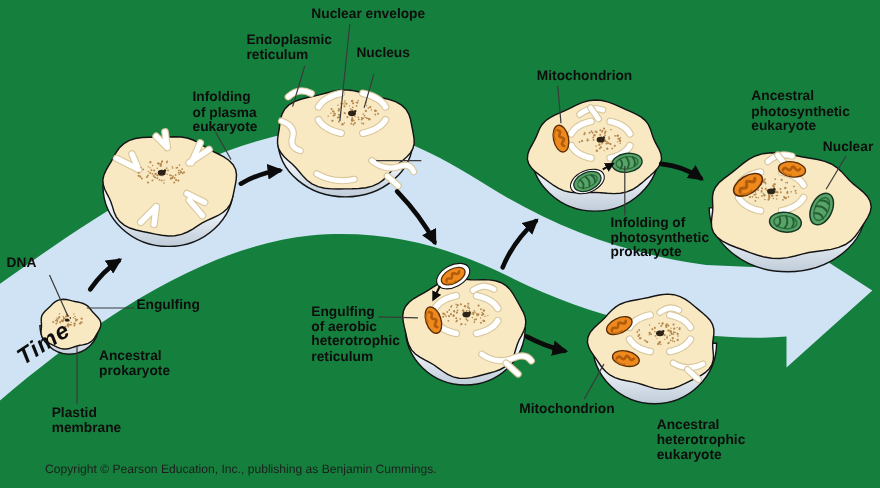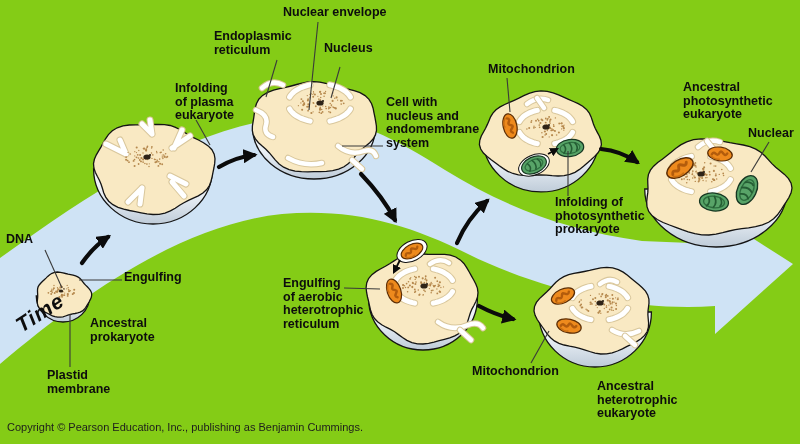--- a/index.html
+++ b/index.html
@@ -1,23 +1,23 @@
 <!DOCTYPE html>
 <html><head>
 <meta charset="utf-8">
 <style>
   html,body{margin:0;padding:0;background:#fff;}
-  #stage{position:relative;width:800px;height:444px;background:#84cc16;overflow:hidden;
+  #stage{position:relative;width:800px;height:444px;background:#15803d;overflow:hidden;
          font-family:"Liberation Sans",sans-serif;}
   #scene{position:absolute;left:0;top:0;}
   .lbl{position:absolute;font-weight:bold;font-size:12.5px;line-height:1.08;
        color:#0d0d0d;white-space:pre-line;letter-spacing:0px;}
   .time{font-style:italic;font-size:21px;transform:rotate(-33deg);transform-origin:left top;
         letter-spacing:1px;}
-  .copy{position:absolute;font-size:11px;font-weight:normal;color:#1d1d1d;white-space:nowrap;}
+  .copy{position:absolute;font-size:11px;font-weight:normal;color:#1d1d1d;white-space:nowrap;margin-left:34px;}
 </style>
 </head>
 <body>
 
 <div id="stage">
   <svg id="scene" width="800" height="444" viewBox="0 0 800 444">
     <defs>
       <linearGradient id="bowlGrad" x1="0" y1="0" x2="0" y2="1">
           <stop offset="0" stop-color="#f7fafc"></stop>
           <stop offset="0.5" stop-color="#e8eef4"></stop>
@@ -719,30 +719,26 @@
         <line x1="568" y1="151" x2="568" y2="196" stroke="#3a3a3a" stroke-width="1.1"></line>
         <line x1="45" y1="250" x2="62" y2="288" stroke="#3a3a3a" stroke-width="1.1"></line>
         <line x1="79" y1="280" x2="122" y2="280" stroke="#3a3a3a" stroke-width="1.1"></line>
         <line x1="70" y1="314" x2="70" y2="367" stroke="#3a3a3a" stroke-width="1.1"></line>
         <line x1="344" y1="288" x2="380" y2="289" stroke="#3a3a3a" stroke-width="1.1"></line>
         <line x1="531" y1="363" x2="549" y2="331" stroke="#3a3a3a" stroke-width="1.1"></line>
       </g>
   </svg>
 
   <div class="lbl" style="left:283px;top:6px">Nuclear envelope</div>
-  <div class="lbl" style="left:214px;top:30px">Endoplasmic
+  <div class="lbl" style="left:224px;top:30px">Endoplasmic
 reticulum</div>
   <div class="lbl" style="left:324px;top:42px">Nucleus</div>
   <div class="lbl" style="left:175px;top:82px">Infolding
 of plasma
 eukaryote</div>
-  <div class="lbl" style="left:386px;top:96px">Cell with
-nucleus and
-endomembrane
-system</div>
   <div class="lbl" style="left:488px;top:63px">Mitochondrion</div>
   <div class="lbl" style="left:683px;top:81px">Ancestral
 photosynthetic
 eukaryote</div>
   <div class="lbl" style="left:748px;top:127px">Nuclear</div>
   <div class="lbl" style="left:555px;top:196px">Infolding of
 photosynthetic
 prokaryote</div>
   <div class="lbl" style="left:6px;top:233px">DNA</div>
   <div class="lbl" style="left:124px;top:271px">Engulfing</div>

